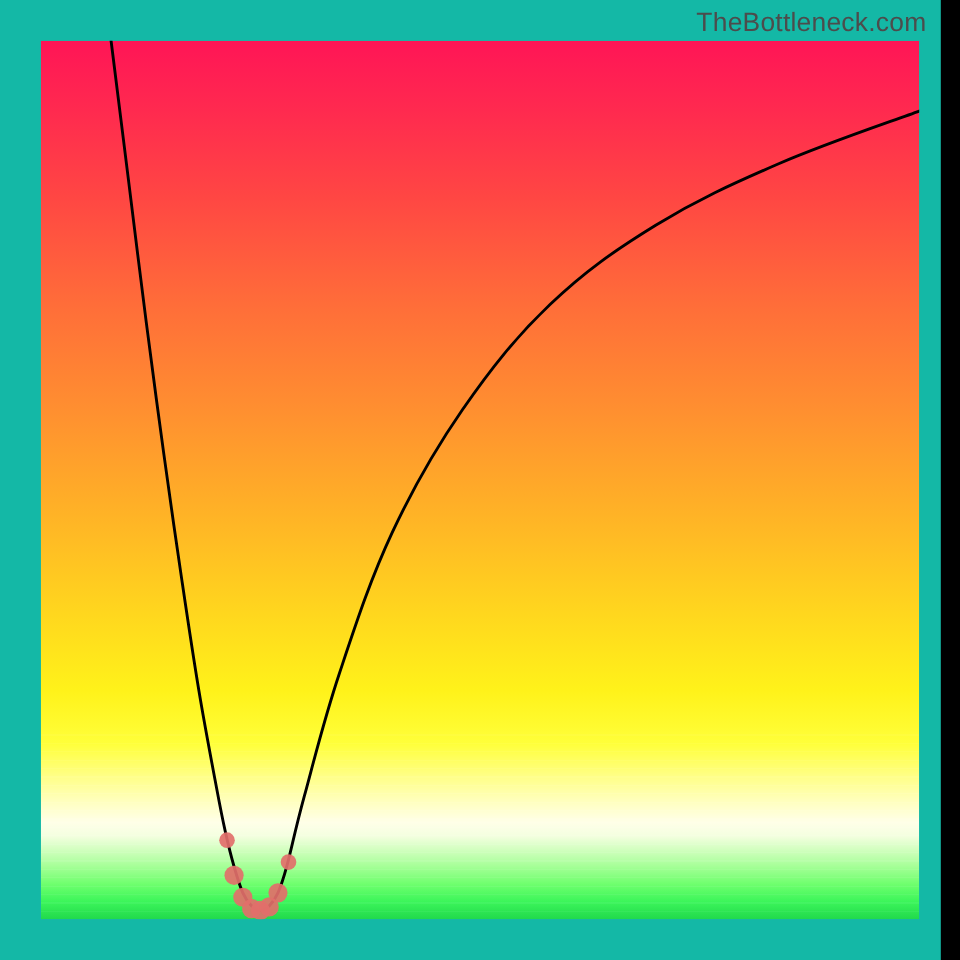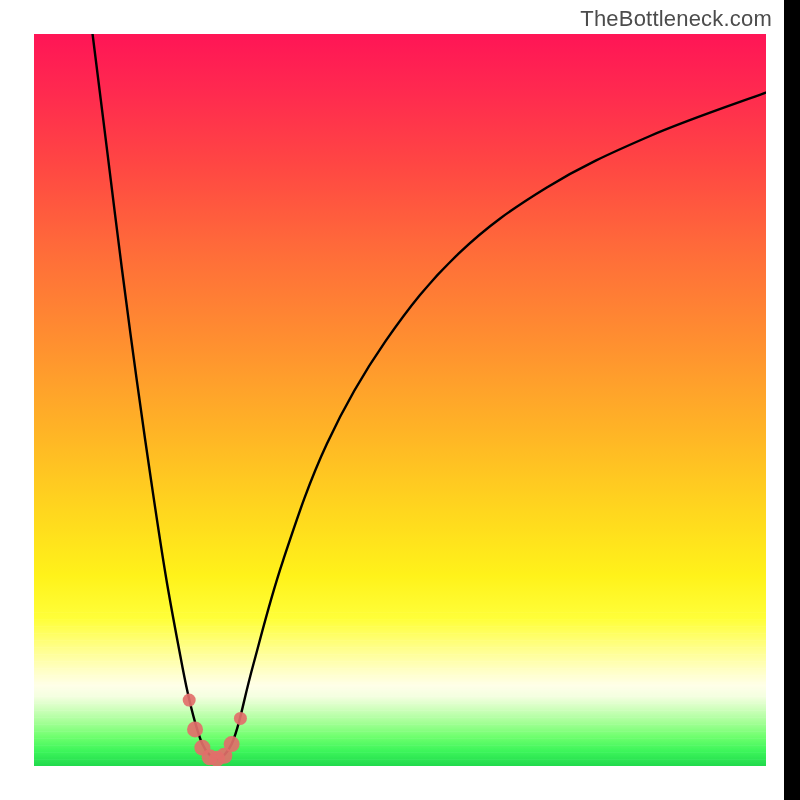--- a/index.html
+++ b/index.html
@@ -8,21 +8,21 @@
     width: 800px;
     height: 800px;
     overflow: hidden;
     background: #000;
     font-family: Arial, Helvetica, sans-serif;
   }
   .frame {
     position: relative;
     width: 784px;
     height: 800px;
-    background: #ffffff;
+    background: #14b8a6;
   }
   .plot {
     position: absolute;
     left: 34px;
     top: 34px;
     width: 732px;
     height: 732px;
     overflow: hidden;
   }
   

